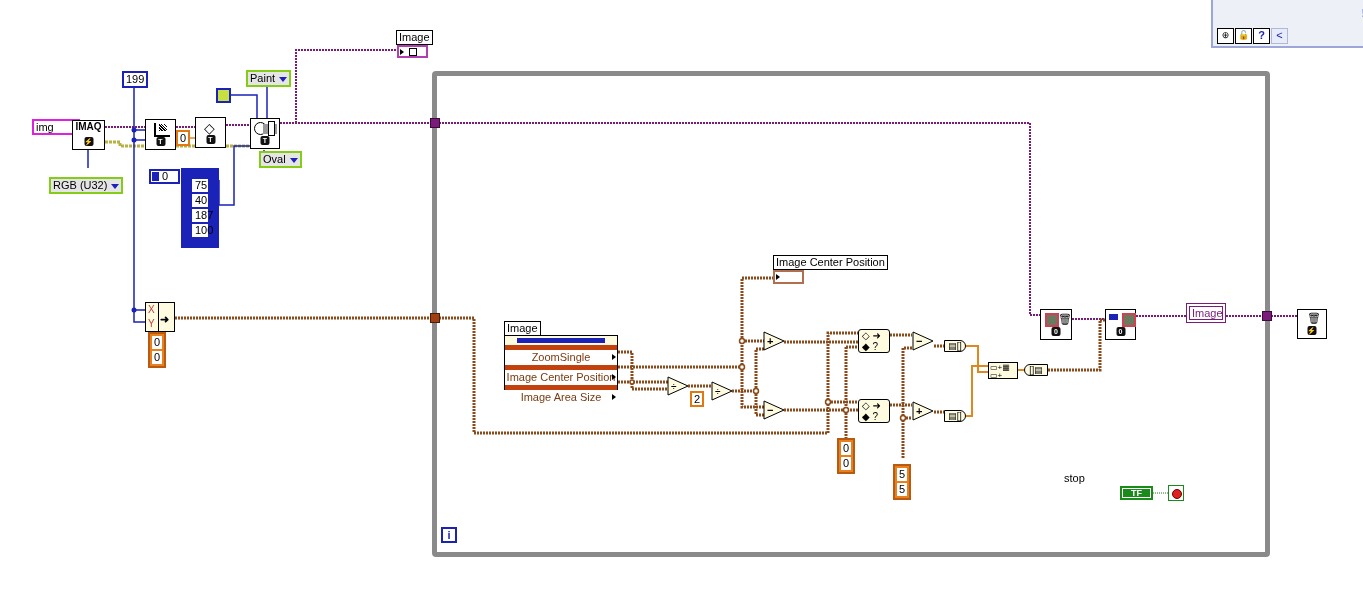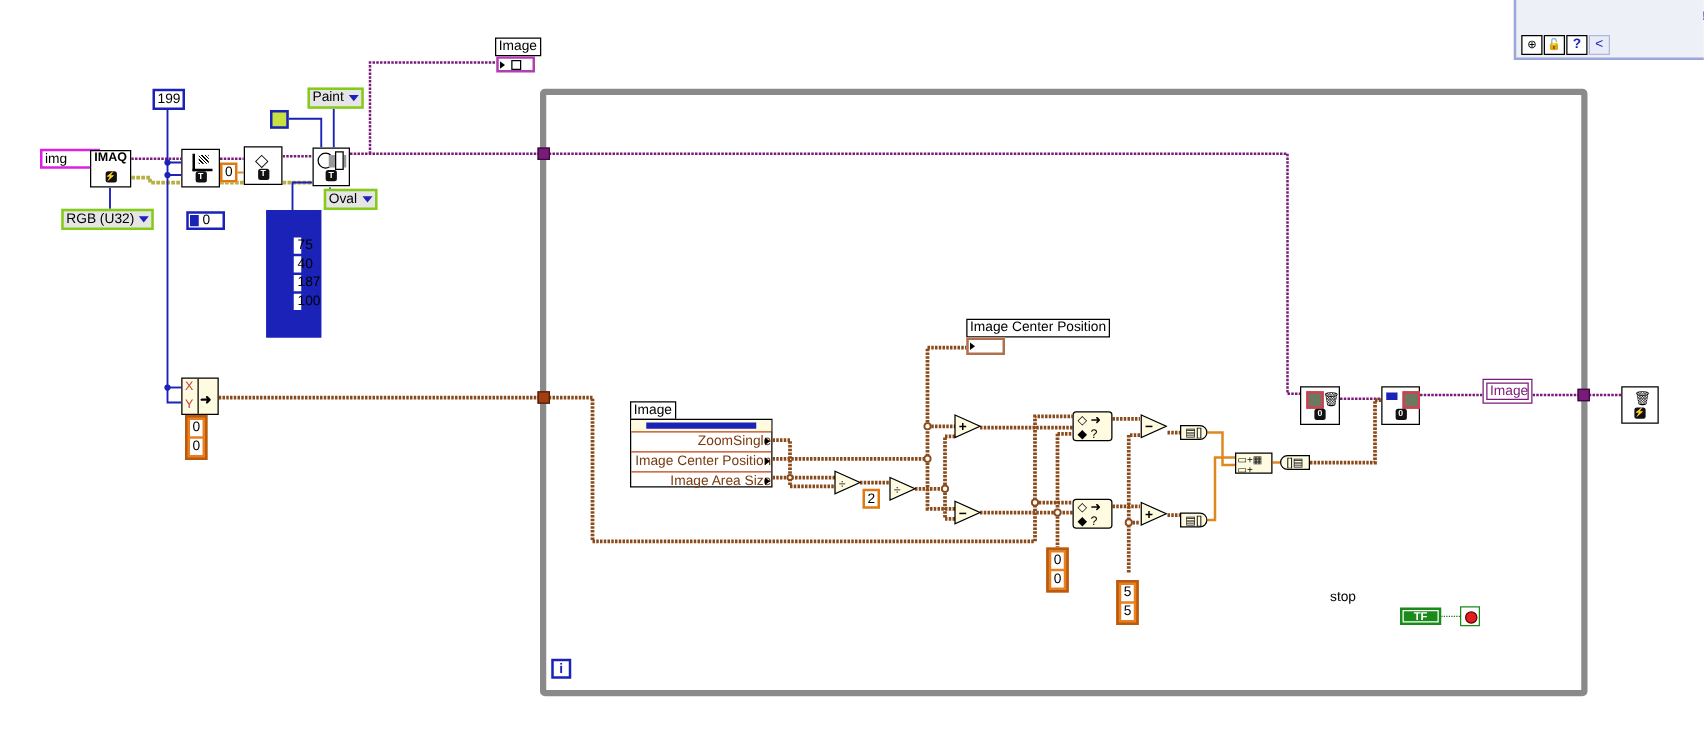--- a/index.html
+++ b/index.html
@@ -10,25 +10,25 @@
   .node { position:absolute; background:#fff; border:1px solid #000; box-sizing:border-box; }
   .node .dev { position:absolute; bottom:3px; left:50%; transform:translateX(-50%); width:9px; height:9px; background:#111; border-radius:2px; color:#fff; font-size:7px; line-height:9px; text-align:center; font-weight:bold; }
   .const-blue { position:absolute; border:2px solid #1a22b8; background:#fff; padding:0 2px; font-size:11px; line-height:13px; box-sizing:border-box; }
   .enum { position:absolute; border:2px solid #84cc16; background:#e5e5e5; padding:0 2px; font-size:11px; line-height:13px; box-sizing:border-box; white-space:nowrap; }
   .enum .arrow { display:inline-block; width:0; height:0; border-left:4px solid transparent; border-right:4px solid transparent; border-top:5px solid #1a22b8; margin-left:4px; vertical-align:middle; }
   .orange-const { position:absolute; border:2px solid #e07a10; background:#fff; font-size:11px; line-height:12px; padding:0 2px; box-sizing:border-box; }
   .cluster-const { position:absolute; border:2px solid #b85a10; background:#e88020; padding:2px; box-sizing:border-box; }
   .cluster-const div { background:#fff; font-size:11px; line-height:13px; padding:0 2px; margin-bottom:2px; }
   .cluster-const div:last-child { margin-bottom:0; }
   .label { position:absolute; background:#fff; border:1px solid #000; font-size:11px; line-height:13px; padding:0 2px; white-space:nowrap; }
-  .arr-const { position:absolute; border:2px solid #1a22b8; background:#1a22b8; padding:20px; box-sizing:border-box;margin-left:32px; }
+  .arr-const { position:absolute; border:2px solid #1a22b8; background:#1a22b8; padding:9px; box-sizing:border-box; }
   .arr-const div { background:#fff; font-size:11px; line-height:13px; padding:0 3px; margin-bottom:2px; }
   .arr-const div:last-child { margin-bottom:0; }
   .propnode { position:absolute; background:#fff; border:1px solid #000; box-sizing:border-box; }
-  .propnode .row { height:15px; border-top:1px solid #c2410c; color:#7a3a10; text-align:right; font-size:11px; line-height:14px; position:relative; }
+  .propnode .row { height:15px; border-top:5px solid #c2410c; color:#7a3a10; text-align:center; font-size:11px; line-height:14px; position:relative; }
   .propnode .row .tri-out { position:absolute; right:1px; top:4px; width:0;height:0;border-top:3px solid transparent;border-bottom:3px solid transparent;border-left:4px solid #000; }
   .palette { position:absolute; left:1211px; top:-4px; width:160px; height:52px; background:#eef0f8; border:2px solid #9ca6d8; box-sizing:border-box; }
 </style>
 </head>
 <body>
 
 <svg class="wires" viewBox="0 0 1363 600">
 
   <g stroke="#7a1a7a" stroke-width="2" fill="none" stroke-dasharray="2 1">
     <path d="M55 127 H72"></path>
@@ -108,21 +108,21 @@
 <div class="abs" style="left:430px;top:313px;width:10px;height:10px;background:#a04010;border:1px solid #501a08;"></div>
 <div class="abs" style="left:1262px;top:311px;width:10px;height:10px;background:#7a1a7a;border:1px solid #3a0a3a;"></div>
 <div class="abs" style="left:441px;top:527px;width:16px;height:16px;border:2px solid #1a22b8;background:#fff;color:#1a22b8;font-weight:bold;font-size:11px;text-align:center;line-height:12px;">i</div>
 
 <div class="abs" style="left:32px;top:119px;width:48px;height:16px;border:2px solid #e020e0;background:#fff;font-size:11px;line-height:12px;padding-left:2px;">img</div>
 
 <div class="node" style="left:72px;top:120px;width:33px;height:30px;">
   <div style="font-weight:bold;font-size:10px;text-align:center;line-height:12px;">IMAQ</div>
   <div class="dev">⚡</div>
 </div>
-<div class="enum" style="left:49px;top:167px;"><span>RGB (U32)</span><span class="arrow"></span></div>
+<div class="enum" style="left:49px;top:177px;"><span>RGB (U32)</span><span class="arrow"></span></div>
 
 <div class="const-blue" style="left:122px;top:71px;">199</div>
 
 <div class="node" style="left:145px;top:119px;width:31px;height:31px;">
   <div style="position:absolute;left:8px;top:3px;width:14px;height:12px;border-left:2px solid #000;border-bottom:2px solid #000;">
       <div style="position:absolute;left:3px;top:1px;width:8px;height:7px;background:repeating-linear-gradient(45deg,#000 0 1px,#fff 1px 2px);"></div>
     </div>
   <div class="dev">T</div>
 </div>
 <div class="orange-const" style="left:176px;top:130px;">0</div>

